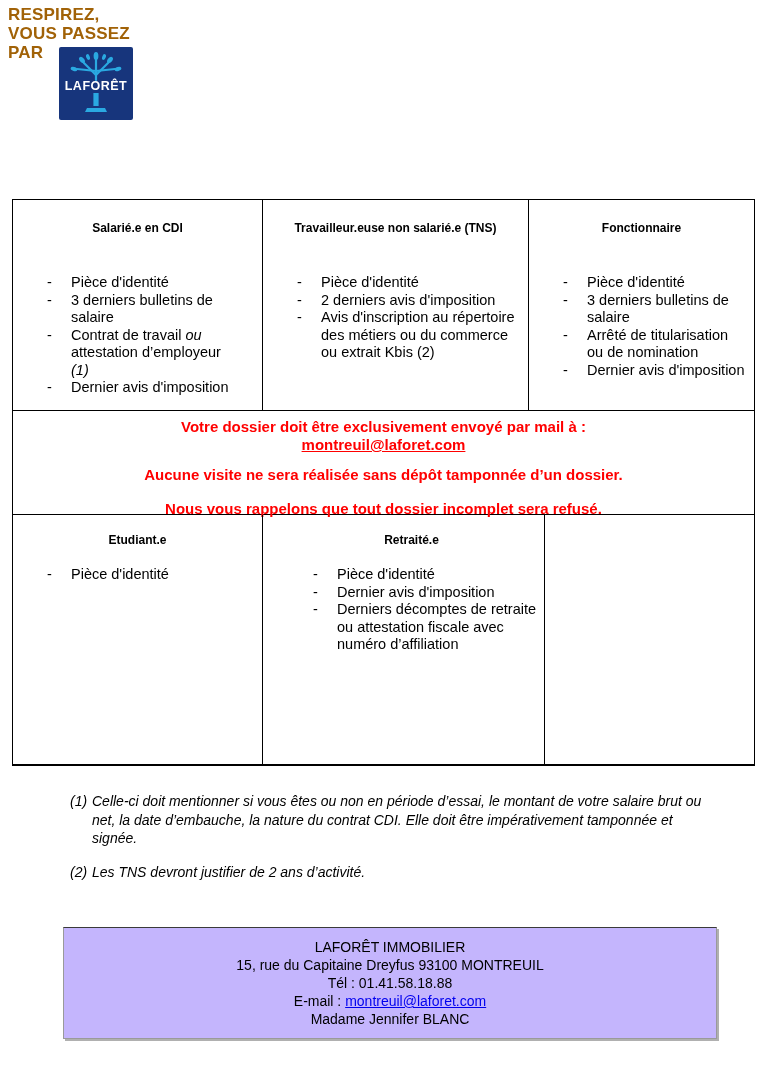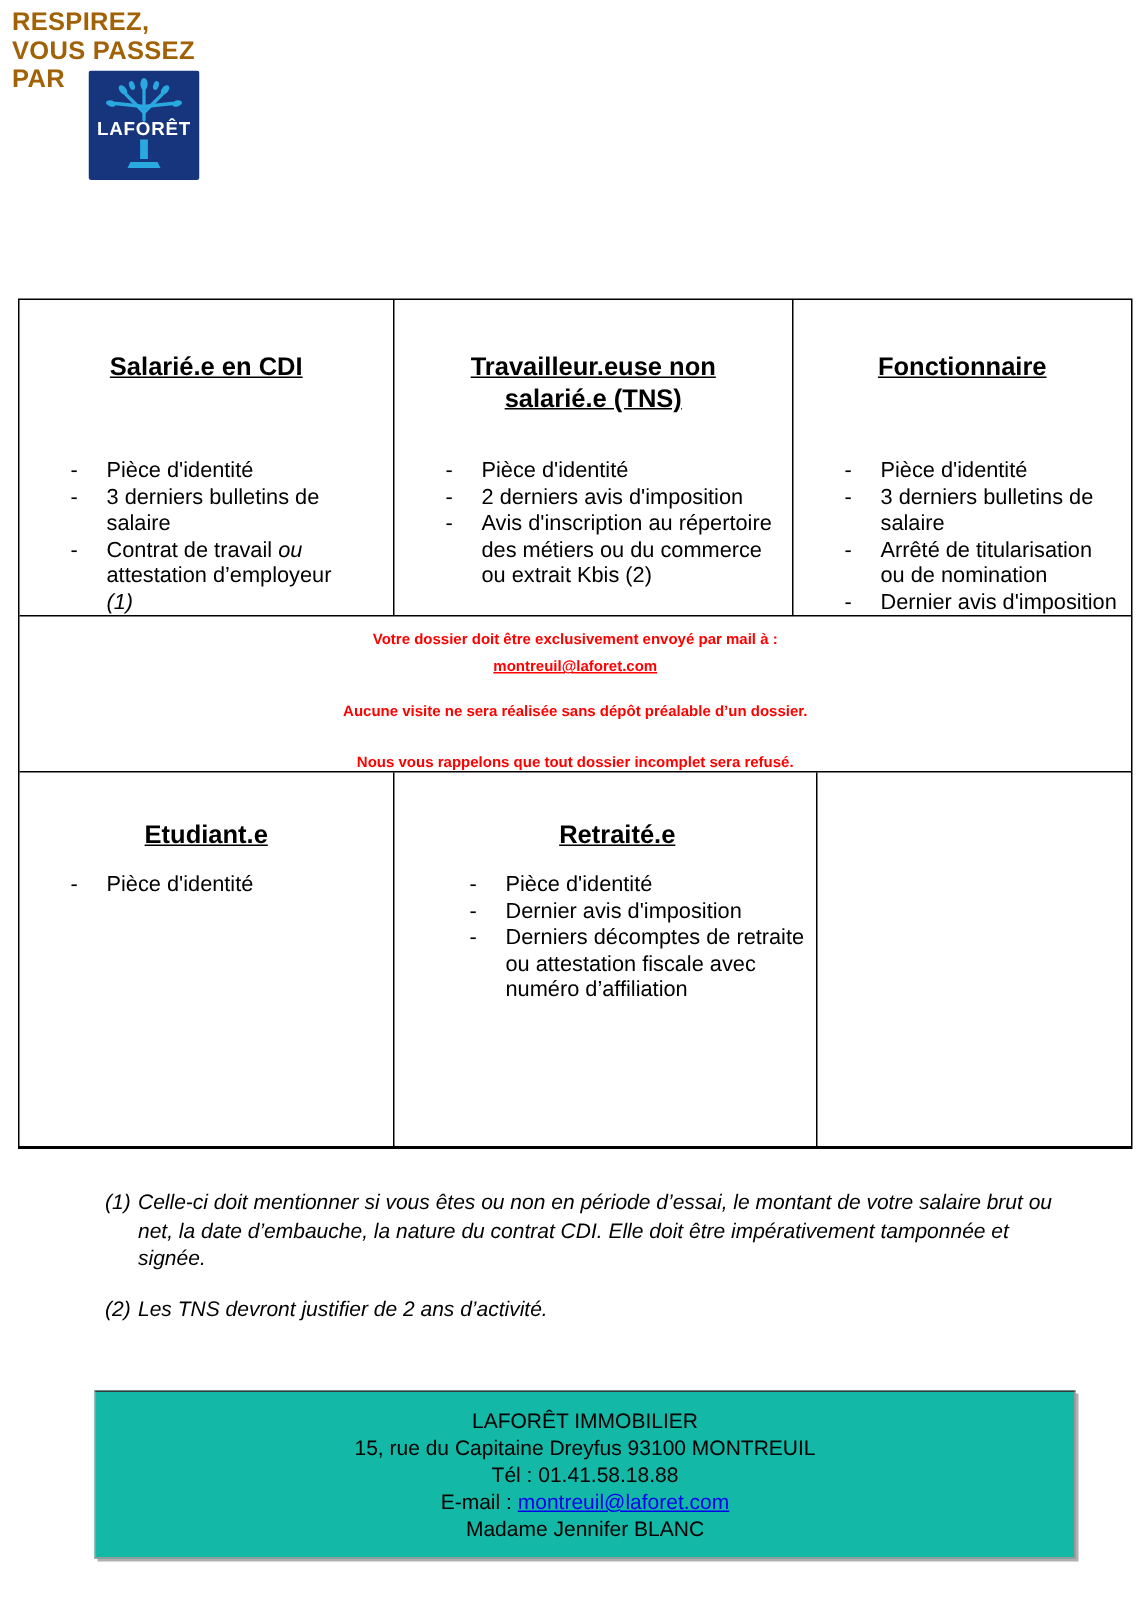--- a/index.html
+++ b/index.html
@@ -19,41 +19,41 @@
     position:absolute;left:12px;top:199px;width:741px;
     border:1px solid #000;border-bottom-width:2px;box-sizing:content-box;
   }
   .trow{display:grid;grid-template-columns:250px 266px 1fr;}
   .trow.r1{height:210px;}
   .trow.r2{height:249px;gap:16px;}
   .cell{box-sizing:border-box;padding-top:18px;overflow:hidden;}
   .r2 .cell{padding-top:15px;}
   .cell.b{border-right:1px solid #000;}
   .cell-title{
-    display:block;text-align:center;font-weight:700;font-size:17px;line-height:21px;
-    text-decoration:underline;padding:0 12px;margin:16px;
+    display:block;text-align:center;font-weight:700;font-size:12px;line-height:21px;
+    padding:0 12px;margin:0;
   }
   .r1 .cell-title{height:56px;}
   .r2 .cell-title{margin-bottom:15px;}
   ul.items{
     list-style:none;margin:0;padding:0 6px 0 33px;
     font-size:14.5px;line-height:17.5px;
   }
   ul.items li{position:relative;padding-left:25px;margin:0;}
   ul.items li::before{content:"-";position:absolute;left:1px;top:0;}
   .block-i{display:block;font-style:italic;}
   .garant{
     margin:34px 6px 0 0;padding-left:17px;text-indent:15px;
     font-size:14.5px;line-height:17.5px;white-space:pre-wrap;
   }
   
   .notice{
     height:105px;box-sizing:border-box;
     border-top:1px solid #000;border-bottom:1px solid #000;
-    text-align:center;color:#ff0000;font-weight:700;font-size:10px;line-height:18px;
+    text-align:center;color:#ff0000;font-weight:700;font-size:15px;line-height:18px;
     padding-top:7px;
   }
   .notice p{margin:0;}
   .notice .gap1{margin-top:12px;}
   .notice .gap2{margin-top:16px;text-align:center;}
   .notice a{color:#ff0000;text-decoration:underline;cursor:pointer;}
   
   .footnotes{
     position:absolute;left:70px;top:792px;width:650px;
     font-size:14px;font-style:italic;line-height:18.5px;
@@ -61,21 +61,21 @@
   .fn{display:flex;}
   .fn-marker{flex:none;width:22px;}
   .fn-text{flex:1;}
   .fn.second{margin-top:15px;}
   
   .footer-box{
     position:absolute;left:63px;top:927px;width:654px;height:112px;box-sizing:border-box;
     border:1px solid #9a9a9a;border-top-color:#3a3a3a;
     box-shadow:2px 2px 0 #b0b0b0;
     display:flex;flex-direction:column;justify-content:center;align-items:center;
-    text-align:center;font-size:14px;line-height:18px;background:#14b8a6;
+    text-align:center;font-size:14px;line-height:18px;background:#c4b5fd;
   }
   .footer-box p{margin:0;}
   .footer-box a{color:#0000ee;text-decoration:underline;cursor:pointer;}
 </style>
 </head>
 <body>
 
 <div class="page">
 
   <div class="tagline">
@@ -140,21 +140,21 @@
           <li>3 derniers bulletins de salaire</li>
           <li>Arrêté de titularisation ou de nomination</li>
           <li>Dernier avis d'imposition</li>
         </ul>
       </div>
     </div>
 
     <div class="notice">
       <p>Votre dossier doit être exclusivement envoyé par mail à :</p>
       <p><a>montreuil@laforet.com</a></p>
-      <p class="gap1">Aucune visite ne sera réalisée sans dépôt préalable d’un dossier.</p>
+      <p class="gap1">Aucune visite ne sera réalisée sans dépôt tamponnée d’un dossier.</p>
       <p class="gap2">Nous vous rappelons que tout dossier incomplet sera refusé.</p>
     </div>
 
     <div class="trow r2">
       <div class="cell b">
         <span class="cell-title">Etudiant.e</span>
         <ul class="items">
           <li>Pièce d'identité</li>
         </ul>
       </div>

